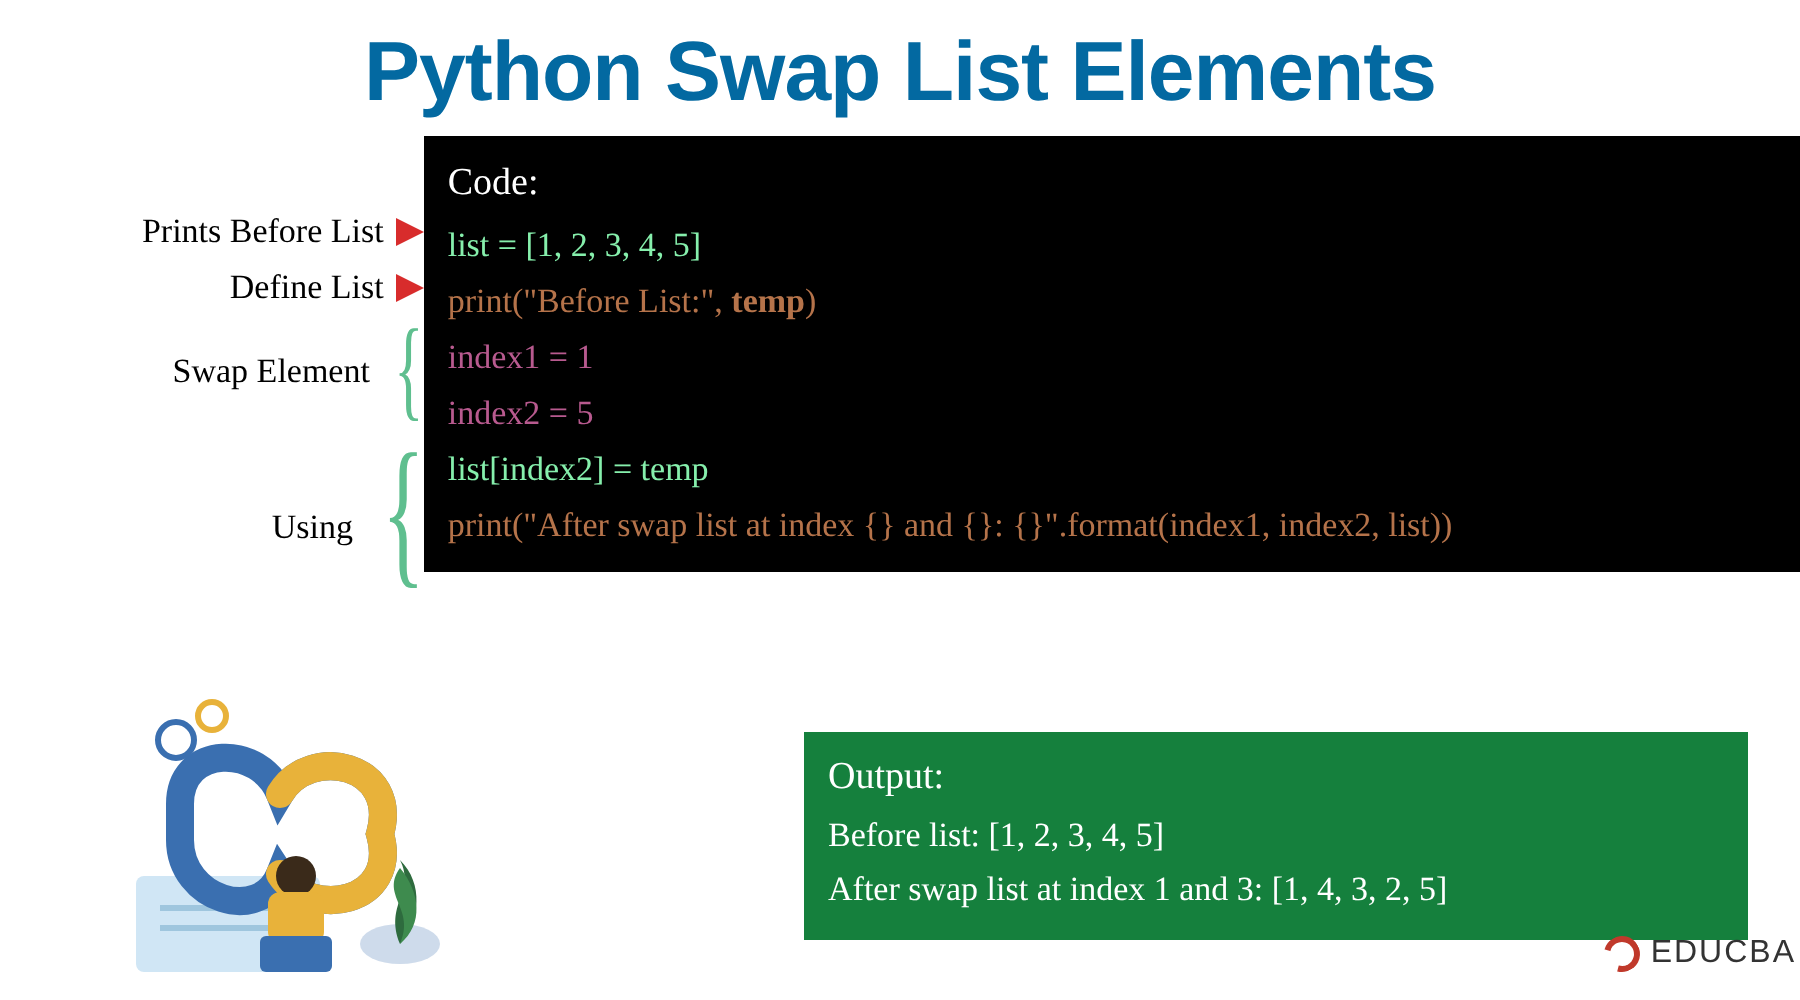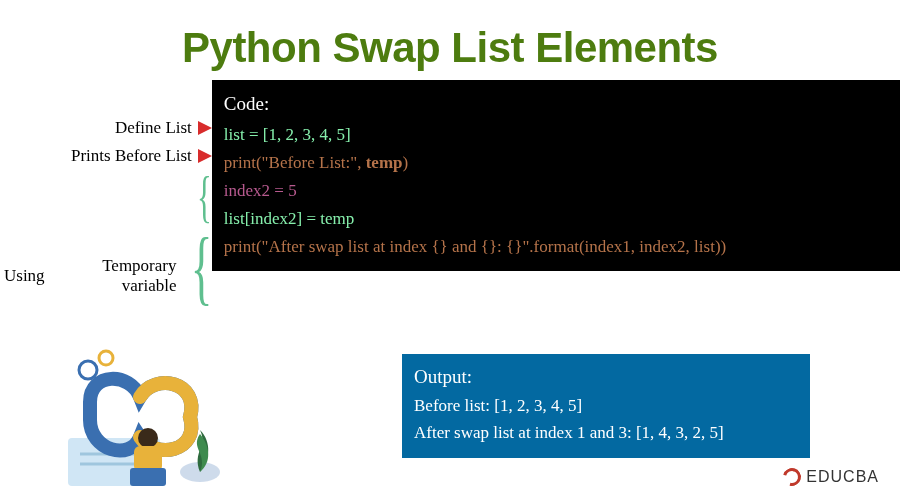--- a/index.html
+++ b/index.html
@@ -8,23 +8,23 @@
     height: 500px;
     background: #ffffff;
     font-family: Georgia, 'Times New Roman', serif;
     position: relative;
     overflow: hidden;
   }
   .title {
     text-align: center;
     font-size: 42px;
     font-weight: 700;
-    color: #4d7c0f;
+    color: #0369a1;
     font-family: Arial, Helvetica, sans-serif;
-    padding: 24px 0 8px 0;
+    padding: 12px 0 8px 0;
     letter-spacing: -0.5px;
   }
   .main-row {
     display: flex;
     align-items: flex-start;
     padding-left: 4px;
   }
   .labels-col {
     width: 234px;
     padding-top: 34px;
@@ -73,32 +73,32 @@
     line-height: 1.64;
   }
   .code-heading { color: #fff; font-size: 19px; margin-bottom: 2px; }
   .code-line { white-space: nowrap; }
   .c-green { color: #86efac; }
   .c-brown { color: #b5734a; }
   .c-pink  { color: #b85a8f; }
   .output-box {
     position: absolute;
     left: 402px;
-    top: 354px;
-    width: 408px;
-    background: #0369a1;
+    top: 366px;
+    width: 472px;
+    background: #15803d;
     color: #fff;
     padding: 8px 12px 12px 12px;
     font-size: 17px;
     line-height: 1.55;
   }
   .out-heading { font-size: 19px; margin-bottom: 2px; }
   .brand {
     position: absolute;
-    right: 21px;
+    right: 2px;
     bottom: 14px;
     display: flex;
     align-items: center;
     font-family: Arial, sans-serif;
     font-size: 16px;
     letter-spacing: 1px;
     color: #333;
   }
   .brand-mark {
     width: 18px; height: 18px;
@@ -118,45 +118,46 @@
 </style>
 </head>
 <body>
 
 <div class="title">Python Swap List Elements</div>
 
 <div class="main-row">
 
   <div class="labels-col">
     <div class="label-row">
+      <span class="label-text">Prints Before List</span>
+      <span class="arrow-red"></span>
+    </div>
+    <div class="label-row">
       <span class="label-text">Define List</span>
       <span class="arrow-red"></span>
     </div>
-    <div class="label-row">
-      <span class="label-text">Prints Before List</span>
-      <span class="arrow-red"></span>
-    </div>
     <div class="label-row tall2">
+      <span class="label-text">Swap Element</span>
       <span class="brace">{</span>
     </div>
     <div class="label-row tall3">
       <span class="label-text stack">
         <span>Using</span>
-        <span>Temporary variable</span>
       </span>
       <span class="brace big">{</span>
     </div>
   </div>
 
   <div class="code-box">
     <div class="code-heading">Code:</div>
     <div class="code-line c-green">list = [1, 2, 3, 4, 5]</div>
     <div class="code-line c-brown">
       <span>print("Before List:", </span><span style="font-weight:700">temp</span><span>)</span>
     </div>
+    <div class="code-line c-pink">index1 = 1</div>
     <div class="code-line c-pink">index2 = 5</div>
     <div class="code-line c-green">list[index2] = temp</div>
     <div class="code-line c-brown">print("After swap list at index {} and {}: {}".format(index1, index2, list))</div>
   </div>
 </div>
 
 <div class="output-box">
   <div class="out-heading">Output:</div>
   <div>Before list: [1, 2, 3, 4, 5]</div>
   <div>After swap list at index  1 and 3: [1, 4, 3, 2, 5]</div>

